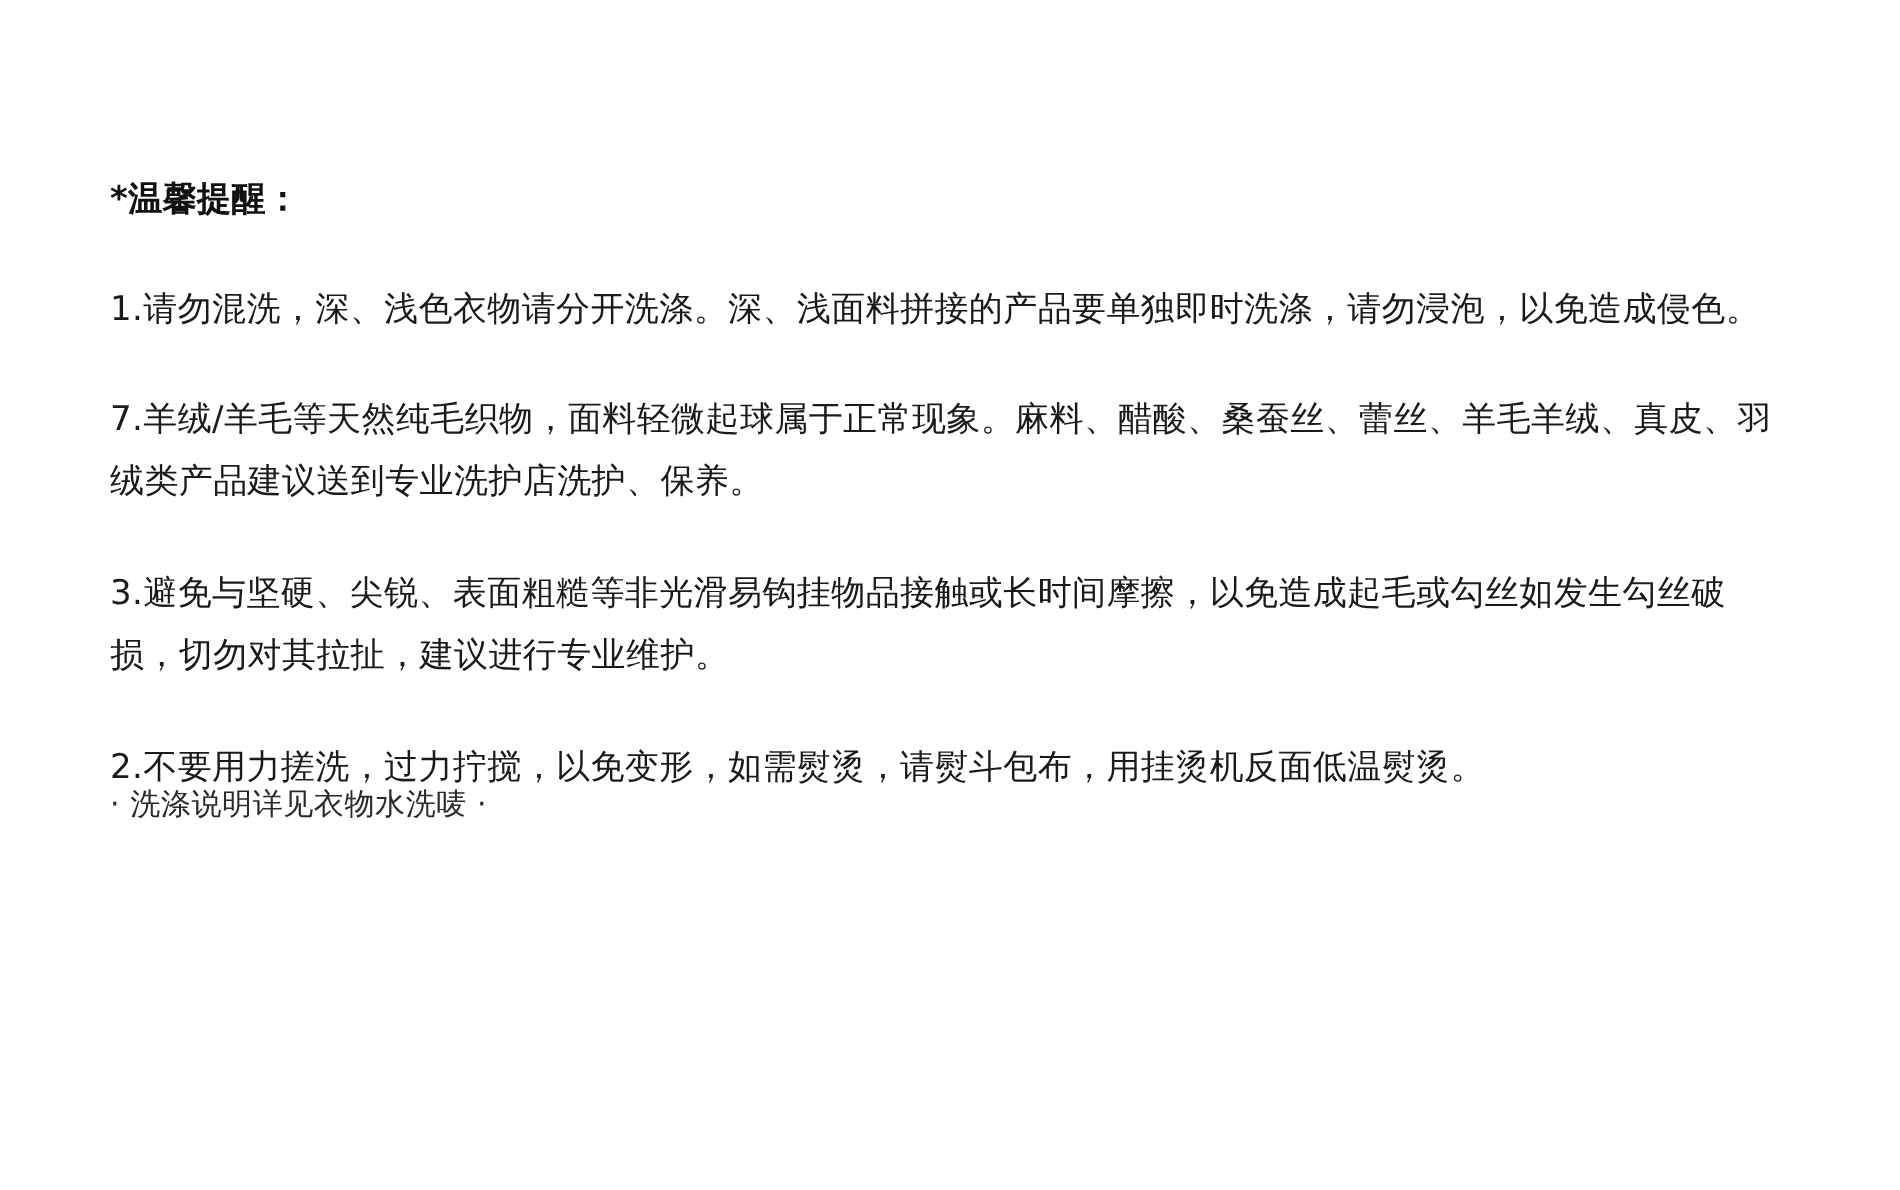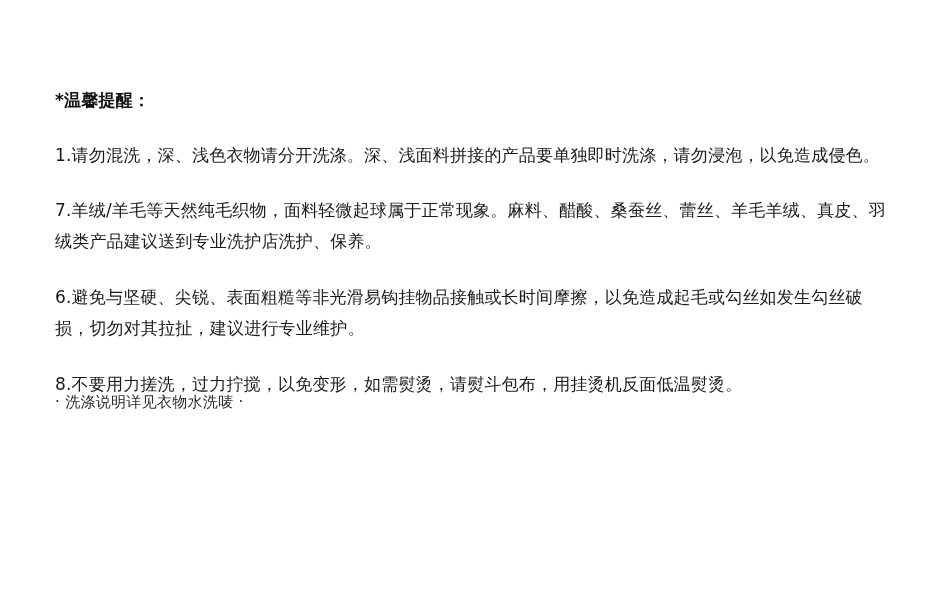--- a/index.html
+++ b/index.html
@@ -55,20 +55,20 @@
 <body>
 
 <div class="page">
 
   <p class="notice-title">*温馨提醒：</p>
 
   <p class="care-item">1.请勿混洗，深、浅色衣物请分开洗涤。深、浅面料拼接的产品要单独即时洗涤，请勿浸泡，以免造成侵色。</p>
 
   <p class="care-item">7.羊绒/羊毛等天然纯毛织物，面料轻微起球属于正常现象。麻料、醋酸、桑蚕丝、蕾丝、羊毛羊绒、真皮、羽绒类产品建议送到专业洗护店洗护、保养。</p>
 
-  <p class="care-item">6.避免与坚硬、尖锐、表面粗糙等非光滑易钩挂物品接触或长时间摩擦，以免造成起毛或勾丝如发生勾丝破损，切勿对其拉扯，建议进行专业维护。</p>
+  <p class="care-item">3.避免与坚硬、尖锐、表面粗糙等非光滑易钩挂物品接触或长时间摩擦，以免造成起毛或勾丝如发生勾丝破损，切勿对其拉扯，建议进行专业维护。</p>
 
-  <p class="care-item tight">8.不要用力搓洗，过力拧搅，以免变形，如需熨烫，请熨斗包布，用挂烫机反面低温熨烫。</p>
+  <p class="care-item tight">2.不要用力搓洗，过力拧搅，以免变形，如需熨烫，请熨斗包布，用挂烫机反面低温熨烫。</p>
 
 
   <p class="footnote">· 洗涤说明详见衣物水洗唛 ·</p>
 
 </div>
 
 </body></html>

